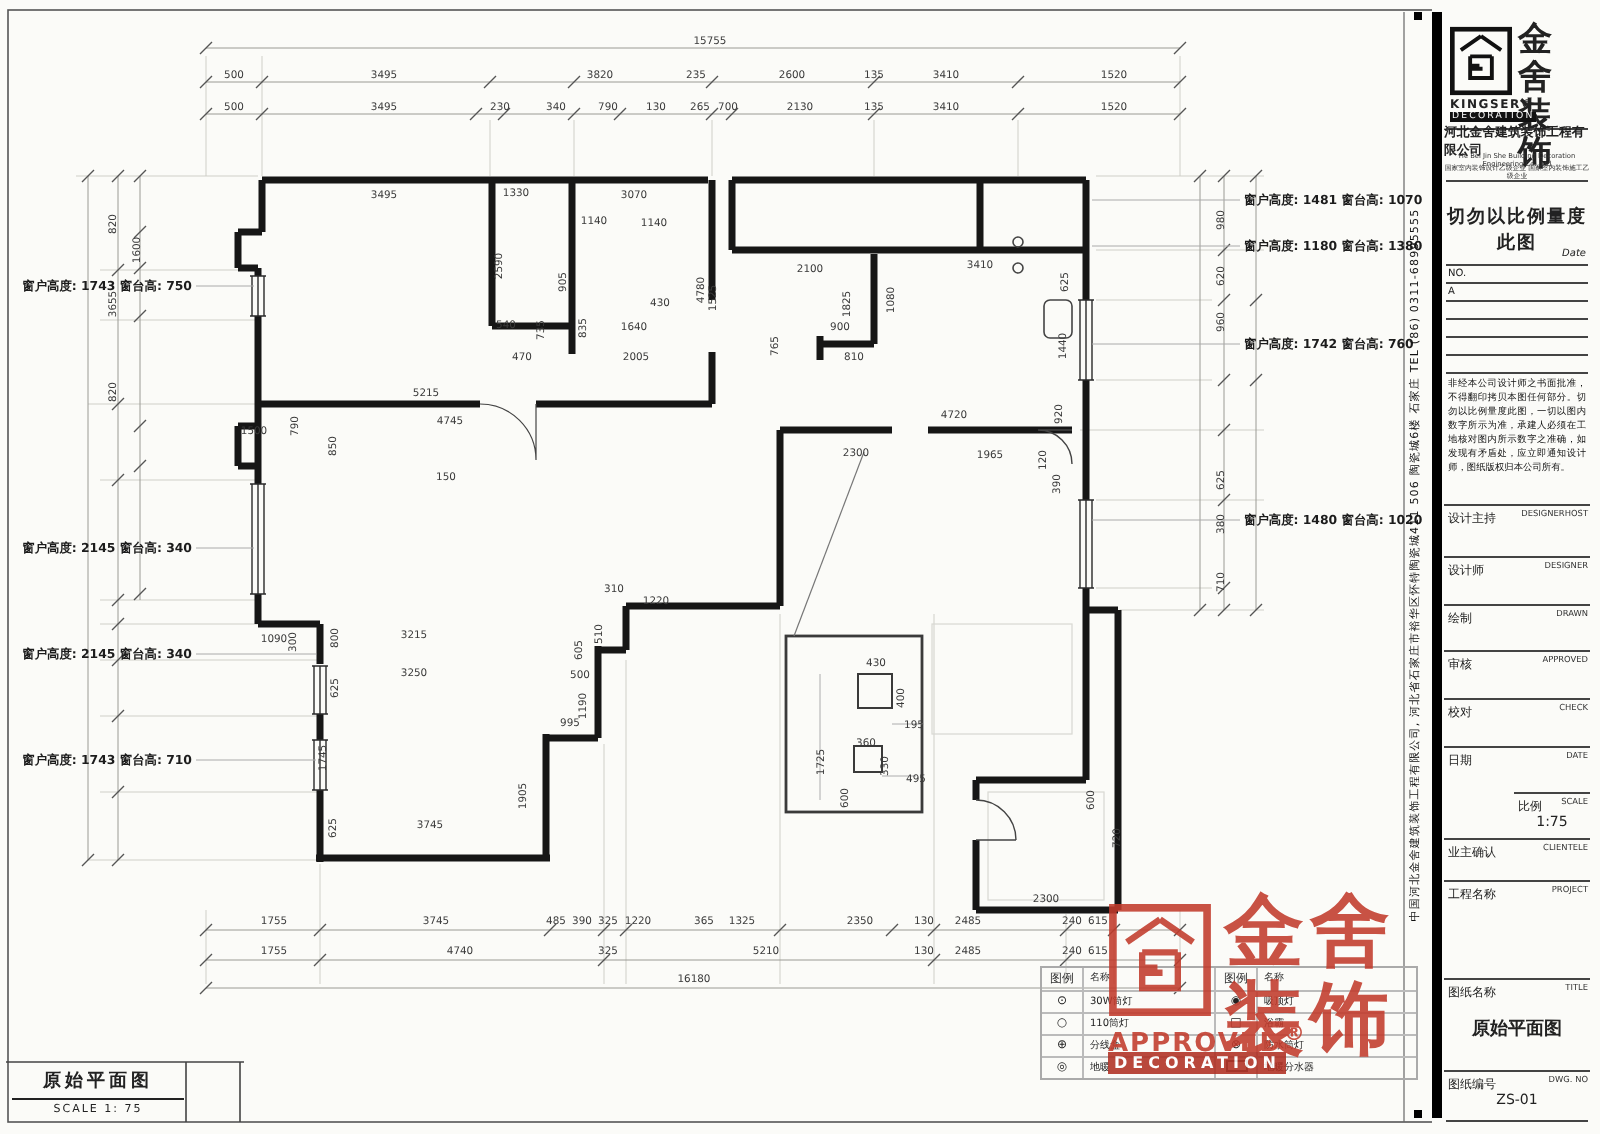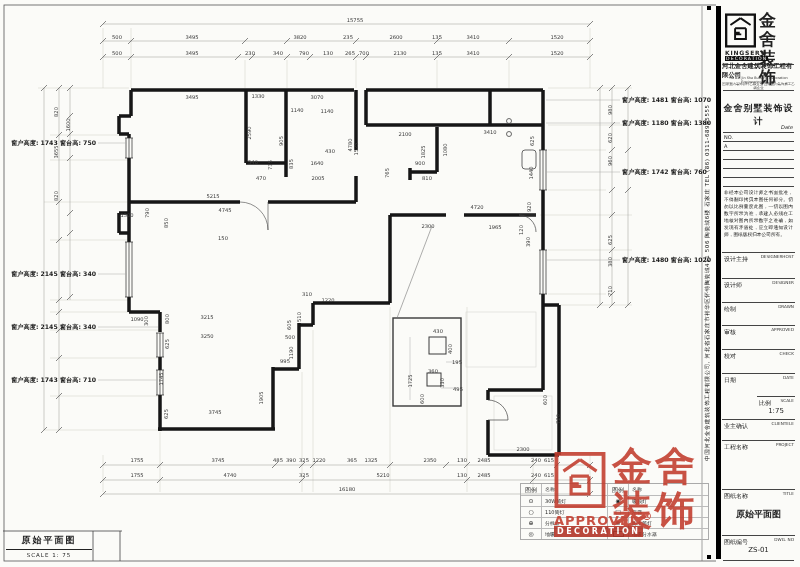--- a/index.html
+++ b/index.html
@@ -352,21 +352,21 @@
     <div>金舍</div>
     <div>装饰</div>
   </div>
   <div class="tb-abs tb-kingser">KINGSER®</div>
   <div class="tb-abs tb-deco">DECORATION</div>
   <div class="hr" style="top:58px;"></div>
   <div class="tb-abs tb-company">河北金舍建筑装饰工程有限公司</div>
   <div class="tb-abs tb-en-co">He Bei Jin She Building Decoration Engineering Co., Ltd</div>
   <div class="tb-abs tb-cert">国家室内装饰设计乙级企业 国家室内装饰施工乙级企业</div>
   <div class="hr" style="top:84px;"></div>
-  <div class="tb-abs tb-proj">金舍别墅装饰设计</div>
+  <div class="tb-abs tb-proj">切勿以比例量度此图</div>
   <div class="tb-abs tb-date">Date</div>
   <div class="hr" style="top:126px;"></div>
   <div class="tb-abs tb-no">NO.</div>
   <div class="hr" style="top:135px;"></div>
   <div class="tb-abs tb-a">A</div>
   <div class="hr" style="top:144px;"></div>
   <div class="hr" style="top:153px;"></div>
   <div class="hr" style="top:162px;"></div>
   <div class="hr" style="top:171px;"></div>
   <div class="hr" style="top:180px;"></div>

